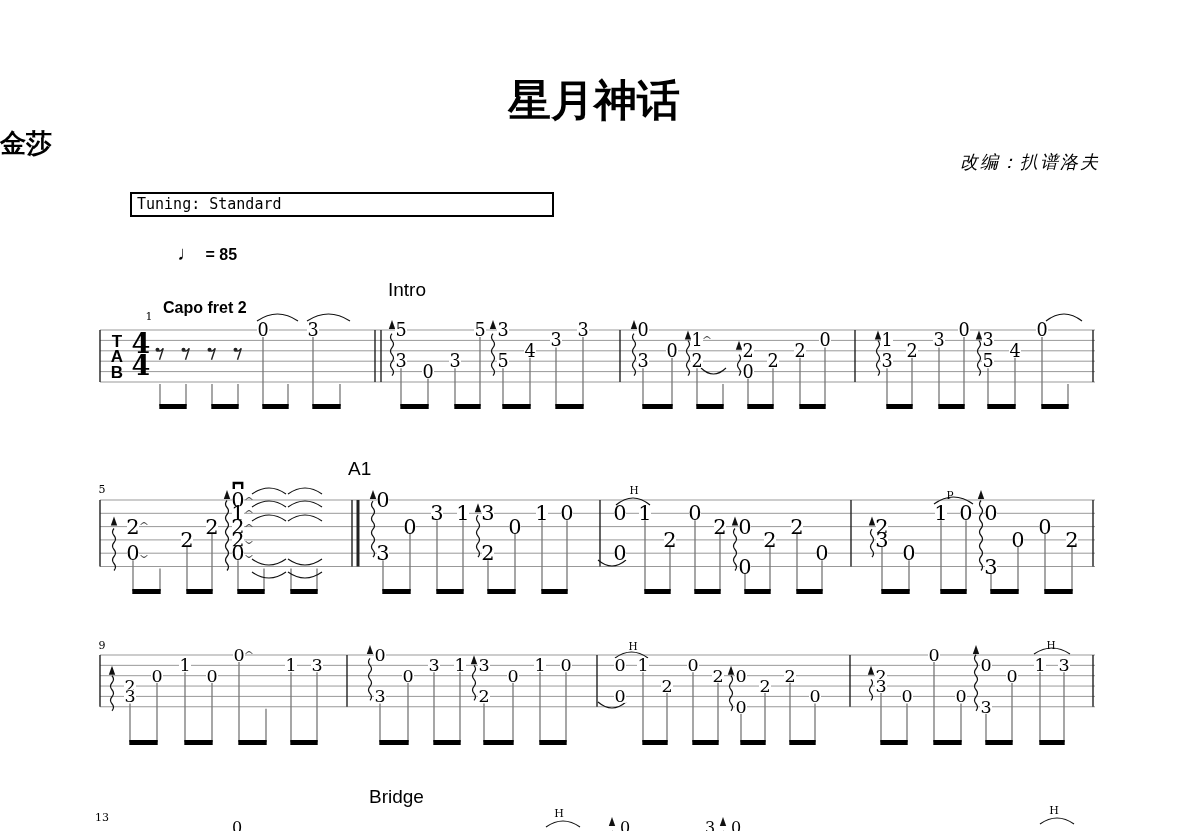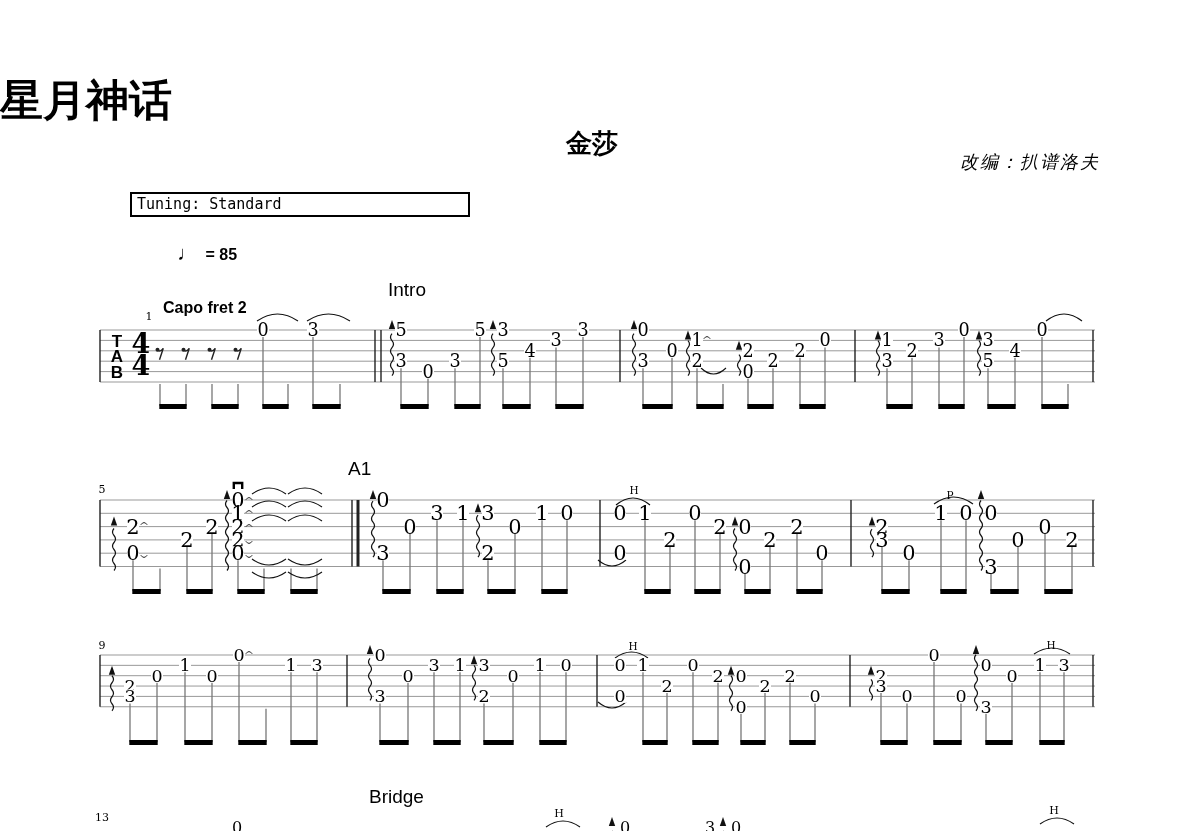--- a/index.html
+++ b/index.html
@@ -1,25 +1,25 @@
 <!DOCTYPE html>
 <html><head>
 <meta charset="utf-8">
 <style>
   html,body{margin:0;padding:0}
   body{width:1200px;height:831px;background:#fff;position:relative;overflow:hidden;
        font-family:"Liberation Sans",sans-serif;color:#000}
   .abs{position:absolute}
-  #title{left:0;right:12px;top:72px;text-align:left;font-family:"DejaVu Serif",serif;
+  #title{left:0;right:12px;top:72px;text-align:center;font-family:"DejaVu Serif",serif;
          font-size:43px;font-weight:600}
-  #artist{left:0;right:16px;top:126px;text-align:center;font-family:"DejaVu Serif",serif;
+  #artist{left:0;right:16px;top:126px;text-align:left;font-family:"DejaVu Serif",serif;
           font-size:26px;font-weight:600}
   #arranger{right:100px;top:150px;font-family:"DejaVu Serif",serif;font-style:italic;
             font-size:18px;letter-spacing:2px}
-  #tuning-box{left:130px;top:192px;width:340px;border:2px solid #000;box-sizing:border-box;
+  #tuning-box{left:130px;top:192px;width:424px;border:2px solid #000;box-sizing:border-box;
               font-family:"DejaVu Sans Mono",monospace;font-size:15px;line-height:20px;
               padding:0 5px 1px 5px}
   #tempo{left:177px;top:242px;font-size:16px;font-weight:bold}
   #tempo .note{font-size:20px;font-weight:normal;margin-right:4px}
   #capo{left:163px;top:299px;font-size:16px;font-weight:bold}
   .section-label{font-size:19px}
   #intro{left:388px;top:279px}
   #a1{left:348px;top:458px}
   #bridge{left:369px;top:786px}
   svg{position:absolute;left:0;top:0}

